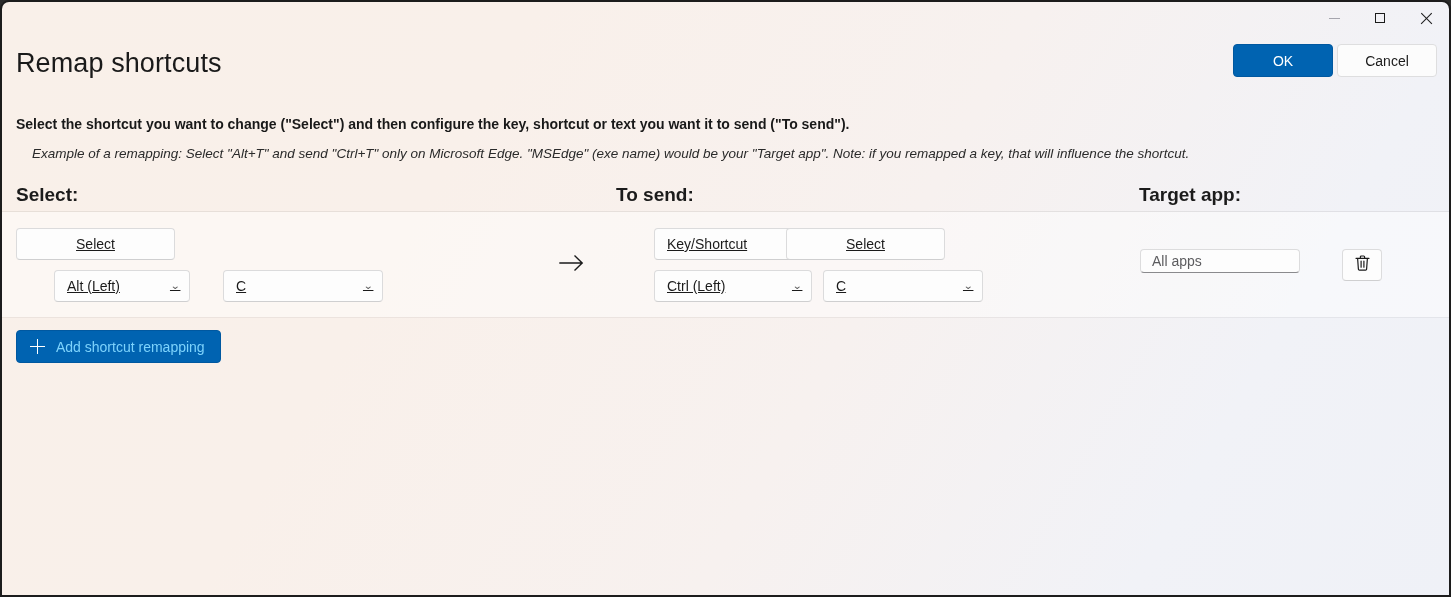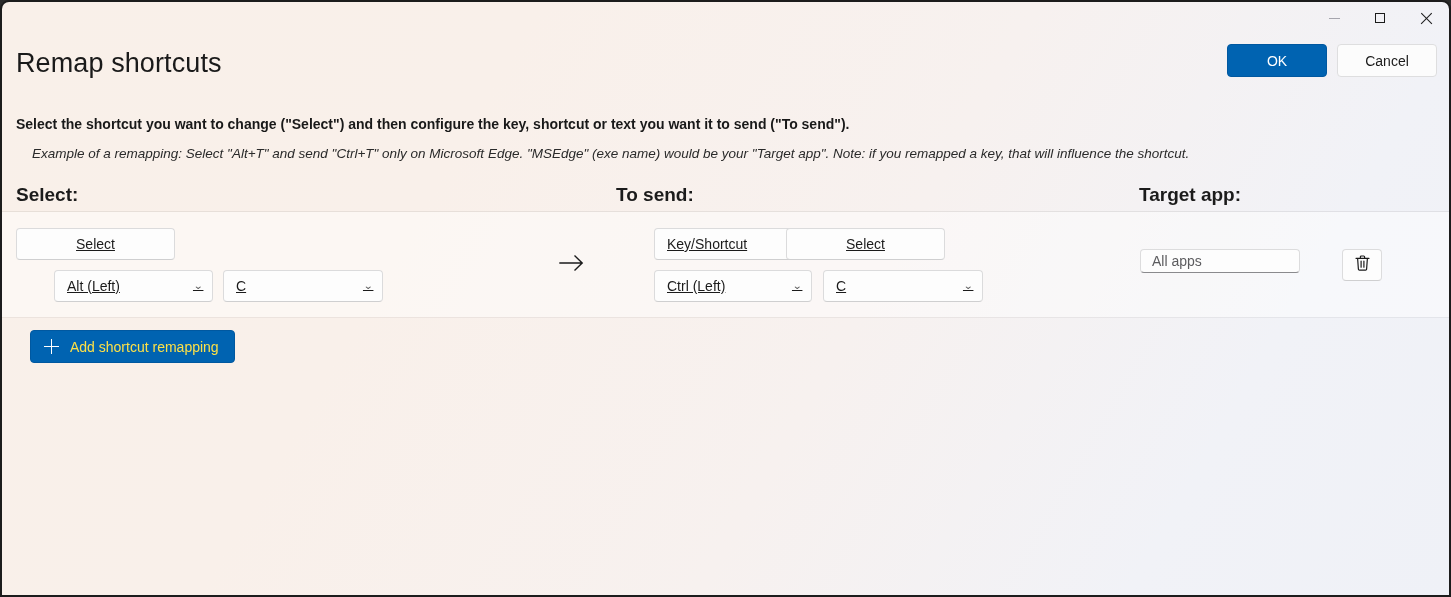--- a/index.html
+++ b/index.html
@@ -48,21 +48,21 @@
   .glyph-close::after  { transform: rotate(-45deg); }
 
   
   .page-title {
     position: absolute; left: 14px; top: 46px;
     font-size: 27px; font-weight: 400; color: #1a1a1a;
     letter-spacing: 0.1px;
   }
   .header-actions {
     position: absolute; right: 12px; top: 42px;
-    display: flex; gap: 10px;
+    display: flex; gap: 4px;
   }
   .btn-ok, .btn-cancel {
     width: 100px; height: 33px;
     border-radius: 4px;
     font-size: 14px;
     display: flex; align-items: center; justify-content: center;
     cursor: pointer;
     font-family: "Liberation Sans", sans-serif;
   }
   .btn-ok {
@@ -127,21 +127,21 @@
   .chev {
     font-size: 10px; color: #5b5b5b; line-height: 1;
     transform: scaleX(1.25);
   }
 
   
   #sel-select   { left: 14px;  top: 226px; width: 159px; }
   #send-type    { left: 614px; top: 226px; width: 158px; }
   #send-select  { left: 784px; top: 226px; width: 159px; }
   
-  #sel-mod      { left: 14px;  top: 268px; width: 159px; }
+  #sel-mod      { left: 14px;  top: 268px; width: 136px; }
   #sel-key      { left: 183px; top: 268px; width: 160px; }
   #send-mod     { left: 614px; top: 268px; width: 158px; }
   #send-key     { left: 783px; top: 268px; width: 160px; }
 
   .arrow-icon {
     position: absolute; left: 556px; top: 247px;
     width: 28px; height: 28px;
     display: flex; align-items: center; justify-content: center;
     color: #1b1b1b;
   }
@@ -173,26 +173,25 @@
     color: #1b1b1b;
   }
 
   
   .add-btn {
     position: absolute; left: 14px; top: 328px;
     height: 33px; padding: 0 15px 0 13px;
     border-radius: 4px;
     background: #0063b1;
     border: 1px solid #0058a0;
-    color: #fde047;
+    color: #7dd3fc;
     font-size: 14px;
     display: flex; align-items: center; gap: 11px;
     cursor: pointer;
     font-family: "Liberation Sans", sans-serif;
-    margin-left: 14px;
   }
   .plus-icon {
     position: relative; width: 15px; height: 15px; display: block;
   }
   .plus-icon::before, .plus-icon::after {
     content: ""; position: absolute; background: #fff;
   }
   .plus-icon::before { left: 0; top: 7px; width: 15px; height: 1.4px; }
   .plus-icon::after  { top: 0; left: 7px; height: 15px; width: 1.4px; }
 

